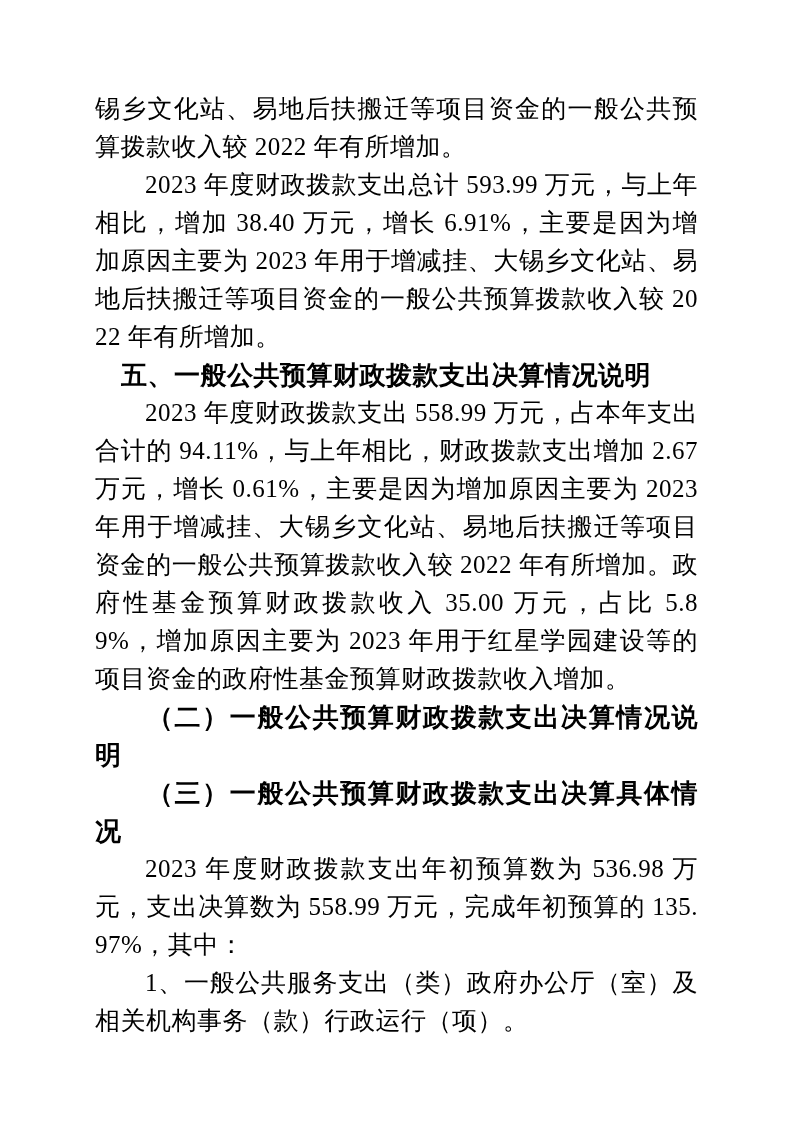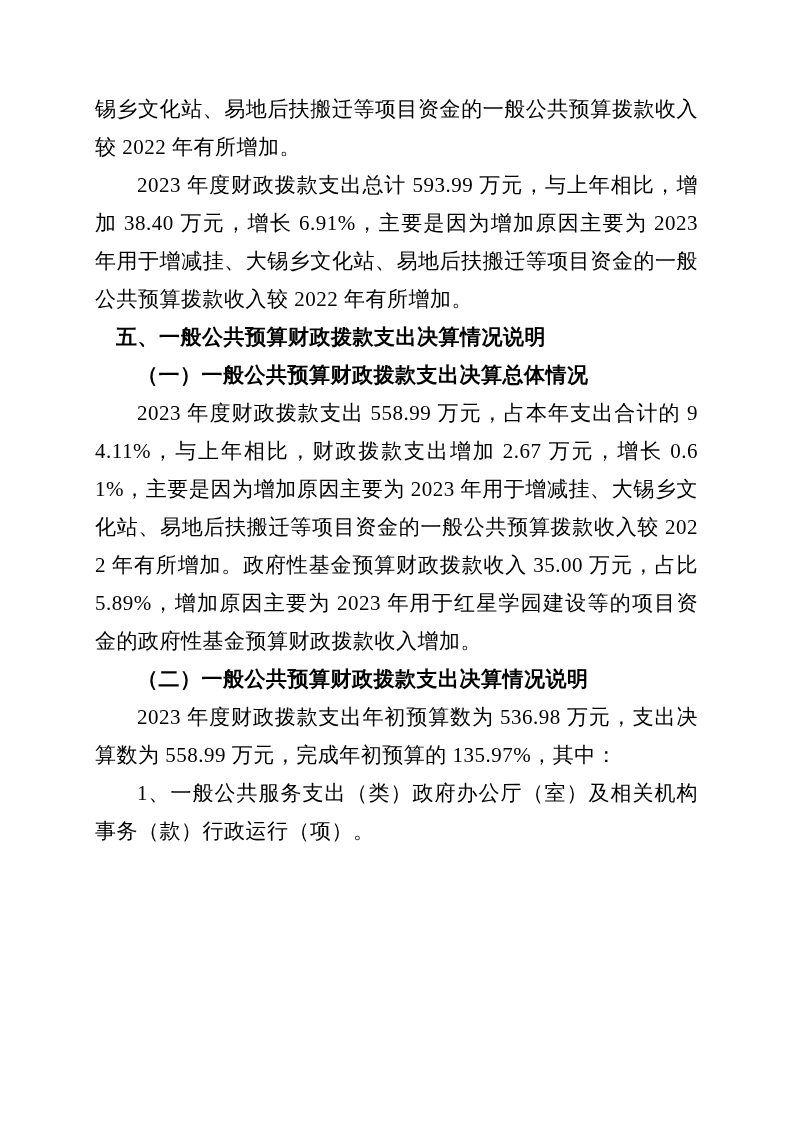--- a/index.html
+++ b/index.html
@@ -11,56 +11,56 @@
     font-family: "Liberation Serif", "DejaVu Serif", serif;
     color: #000000;
   }
   .page {
     width: 793px;
     min-height: 1122px;
     background: #ffffff;
     padding: 90px 95px 60px 95px;
   }
   .para {
-    font-size: 21px;
+    font-size: 25px;
     line-height: 38px;
     text-align: justify;
     text-justify: inter-ideograph;
     letter-spacing: 0.5px;
     word-break: break-all;
   }
   .body-para { text-indent: 2em; font-family: Liberation Serif, serif; }
   .continuation { text-indent: 0; }
   .heading {
     font-family: "Liberation Sans", "DejaVu Sans", sans-serif;
     font-weight: bold;
-    font-size: 21px;
+    font-size: 26px;
     line-height: 38px;
     letter-spacing: 0.5px;
     text-align: justify;
   }
   .heading-l1 { text-indent: 1em; }
   .heading-l2 { text-indent: 2em; }
 </style>
 </head>
 <body>
 
 <div class="page">
 
   <p class="para continuation">锡乡文化站、易地后扶搬迁等项目资金的一般公共预算拨款收入较 2022 年有所增加。</p>
 
   <p class="para body-para">2023 年度财政拨款支出总计 593.99 万元，与上年相比，增加 38.40 万元，增长 6.91%，主要是因为增加原因主要为 2023 年用于增减挂、大锡乡文化站、易地后扶搬迁等项目资金的一般公共预算拨款收入较 2022 年有所增加。</p>
 
   <h2 class="heading heading-l1">五、一般公共预算财政拨款支出决算情况说明</h2>
 
-  <h3 class="heading heading-l2">（一）一般公共预算财政拨款支出决算总体情况</h3>
 
   <p class="para body-para">2023 年度财政拨款支出 558.99 万元，占本年支出合计的 94.11%，与上年相比，财政拨款支出增加 2.67 万元，增长 0.61%，主要是因为增加原因主要为 2023 年用于增减挂、大锡乡文化站、易地后扶搬迁等项目资金的一般公共预算拨款收入较 2022 年有所增加。政府性基金预算财政拨款收入 35.00 万元，占比 5.89%，增加原因主要为 2023 年用于红星学园建设等的项目资金的政府性基金预算财政拨款收入增加。</p>
 
   <h3 class="heading heading-l2">（二）一般公共预算财政拨款支出决算情况说明</h3>
 
 
+  <h3 class="heading heading-l2">（三）一般公共预算财政拨款支出决算具体情况</h3>
 
   <p class="para body-para">2023 年度财政拨款支出年初预算数为 536.98 万元，支出决算数为 558.99 万元，完成年初预算的 135.97%，其中：</p>
 
   <p class="para body-para">1、一般公共服务支出（类）政府办公厅（室）及相关机构事务（款）行政运行（项）。</p>
 
 </div>
 
 </body></html>

